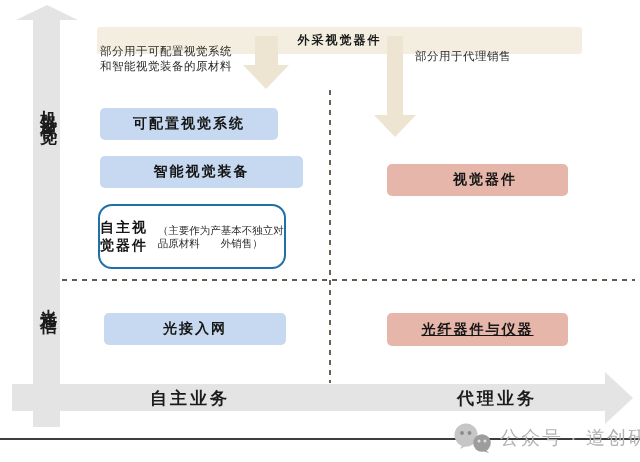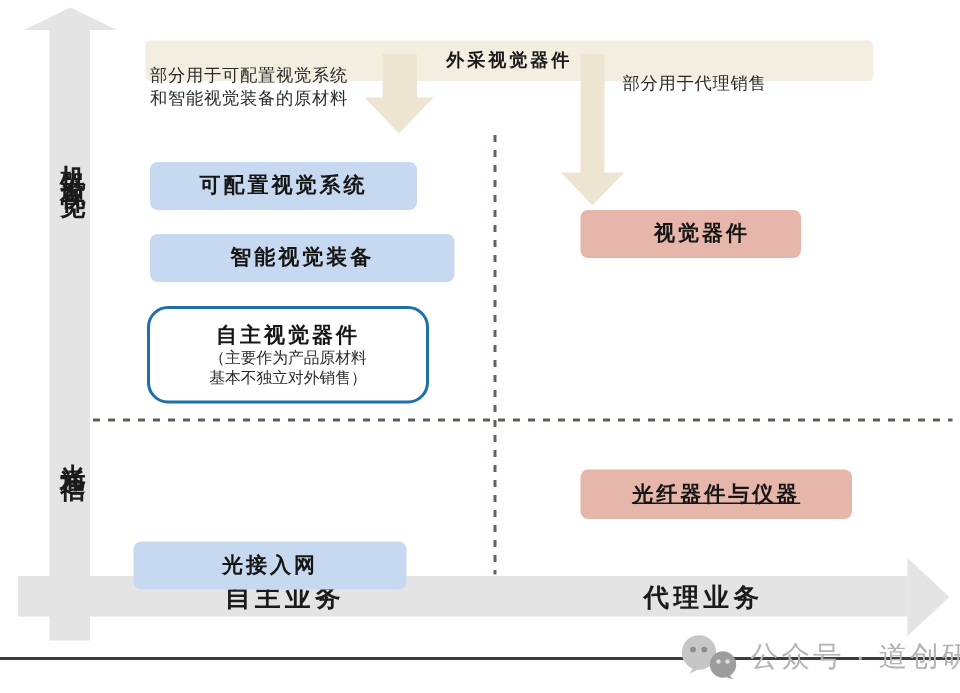--- a/index.html
+++ b/index.html
@@ -37,21 +37,21 @@
   }
   .v-label-top { top: 96px; }
   .v-label-bottom { top: 295px; letter-spacing: 4px; }
 
   
   .h-label {
     font-weight: bold; font-size: 17px; color: #1b1b1b;
     top: 387px; width: 180px; text-align: center; letter-spacing: 3px;
   }
   .h-label-left { left: 100px; }
-  .h-label-right { left: 379px; font-family: Liberation Mono, monospace; }
+  .h-label-right { left: 407px; font-family: Liberation Mono, monospace; }
 
   
   .top-box {
     left: 97px; top: 27px; width: 485px; height: 27px;
     background: #f3eee0; border-radius: 3px;
     display: flex; align-items: center; justify-content: center;
     font-weight: bold; font-size: 12px; color: #1b1b1b; letter-spacing: 2px;
   }
 
   
@@ -90,29 +90,29 @@
   
   .pbox {
     display: flex; align-items: center; justify-content: center;
     font-weight: bold; font-size: 14px; color: #161616;
     border-radius: 5px; letter-spacing: 2px; text-align: center;
   }
   .pbox.blue { background: #c6d9f0; }
   .pbox.pink { background: #e6b6aa; }
   .pbox-b1 { left: 100px; top: 108px; width: 178px; height: 32px; }
   .pbox-b2 { left: 100px; top: 156px; width: 203px; height: 32px; }
-  .pbox-b3 { left: 89px; top: 313px; width: 182px; height: 32px; margin-top: 48px; }
-  .pbox-p1 { left: 387px; top: 140px; width: 147px; height: 32px; padding-left: 15px; }
+  .pbox-b3 { left: 104px; top: 313px; width: 182px; height: 32px; }
+  .pbox-p1 { left: 387px; top: 164px; width: 181px; height: 32px; padding-left: 15px; }
   .pbox-p2 { left: 387px; top: 313px; width: 181px; height: 33px; text-decoration: underline; }
 
   
   .outline-box {
     left: 98px; top: 204px; width: 188px; height: 65px;
     background: #ffffff; border: 2.5px solid #1f6fa8; border-radius: 14px;
-    display: flex; flex-direction: column; align-items: center; justify-content: center;
+    display: flex; align-items: center; justify-content: center;
   }
   .outline-box .title { font-weight: bold; font-size: 14px; color: #161616; letter-spacing: 2px; }
   .outline-box .sub { font-size: 10.5px; color: #2a2a2a; line-height: 13px; text-align: left; }
 
   
   .footer-rule { left: 0; top: 438px; width: 640px; height: 2px; background: #3d3d3d; }
   .caption {
     left: 6px; top: 444px; font-size: 10.5px; color: #4f4f4f; letter-spacing: 1px;
     font-style: italic;
   }

